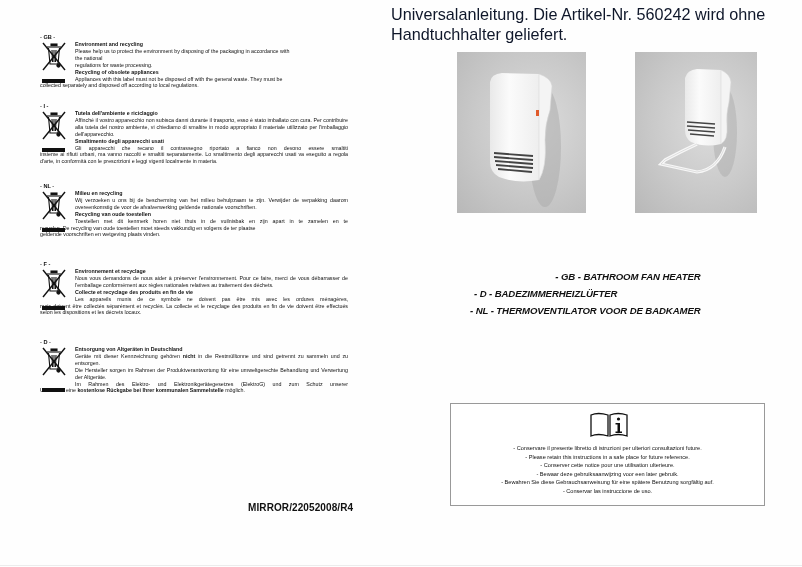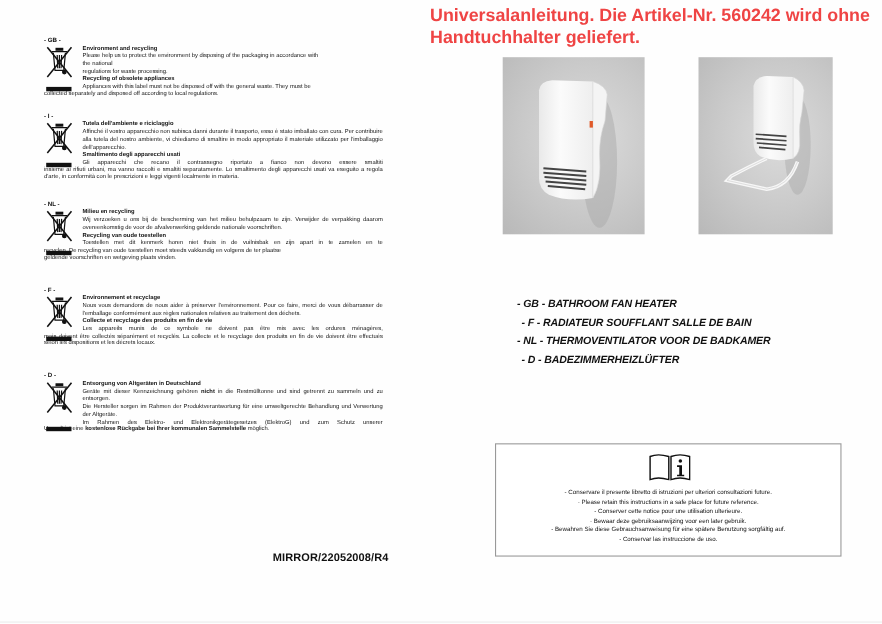--- a/index.html
+++ b/index.html
@@ -16,21 +16,21 @@
   .black-bar { position: absolute; left: 2px; width: 23px; height: 4px; background: #111; }
   .body { position: absolute; left: 35px; right: 0; top: 7px; font-size: 5.3px; line-height: 6.9px; text-align: justify; }
   .body .h { font-weight: bold; display: block; }
   .body .p { display: block; padding-left: 0; }
   .body .cont { display: block; margin-left: -35px; }
   .body b { font-weight: bold; }
 
   .doc-ref { position: absolute; left: 248px; top: 502px; font-size: 10px; font-weight: bold; letter-spacing: 0.1px; }
 
   
-  .headline { position: absolute; left: 391px; top: 5px; width: 400px; font-size: 16.2px; line-height: 19.5px; color: #ef4444; font-weight: bold; }
+  .headline { position: absolute; left: 391px; top: 5px; width: 400px; font-size: 16.2px; line-height: 19.5px; color: #0f172a; }
   .photo { position: absolute; top: 52px; height: 161px; overflow: hidden;
            background: radial-gradient(ellipse at 60% 45%, #dcdcdc 0%, #c9c9c9 55%, #b8b8b8 100%); }
   .photo-1 { left: 457px; width: 129px; }
   .photo-2 { left: 635px; width: 122px; }
   .photo svg { position: absolute; left: 0; top: 0; width: 100%; height: 100%; }
 
   .product-list { position: absolute; left: 470px; top: 268px; }
   .product-list div { font-size: 9.6px; font-weight: bold; font-style: italic; line-height: 17px; white-space: nowrap; letter-spacing: -0.1px; }
 
   .info-box { position: absolute; left: 450px; top: 403px; width: 315px; height: 103px;
@@ -228,24 +228,23 @@
         <line x1="52" y1="74" x2="80" y2="76"></line>
         <line x1="53" y1="78" x2="80" y2="80"></line>
         <line x1="55" y1="82" x2="79" y2="84"></line>
       </g>
       <path d="M62 92 Q45 100 30 108 L26 112 L62 120 Q82 118 90 95" fill="none" stroke="#f7f7f7" stroke-width="3.2"></path>
       <path d="M62 92 Q45 100 30 108 L26 112 L62 120 Q82 118 90 95" fill="none" stroke="#cfcfcf" stroke-width="0.6"></path>
     </svg>
   </div>
 
   <div class="product-list">
-    <div style="padding-left:0px;">- GB - BATHROOM FAN HEATER</div>
-    <div style="padding-left:4px;">- F - RADIATEUR SOUFFLANT SALLE DE BAIN</div>
+    <div style="padding-left:0px;text-align:right;">- GB - BATHROOM FAN HEATER</div>
+    <div style="padding-left:4px;">- D - BADEZIMMERHEIZLÜFTER</div>
     <div style="padding-left:0px;">- NL - THERMOVENTILATOR VOOR DE BADKAMER</div>
-    <div style="padding-left:4px;">- D - BADEZIMMERHEIZLÜFTER</div>
   </div>
 
   <div class="info-box">
     <svg class="book-icon" viewBox="0 0 38 26" xmlns="http://www.w3.org/2000/svg">
       <g fill="none" stroke="#111" stroke-width="1.3">
         <path d="M1 4 Q8 1 18 4 L18 25 Q8 22 1 25 Z"></path>
         <path d="M20 4 Q28 1 37 4 L37 25 Q28 22 20 25 Z"></path>
       </g>
       <circle cx="28.5" cy="8" r="1.6" fill="#111"></circle>
       <path d="M25.5 12 L30 12 L30 20.5 L32 20.5 L32 22 L25.5 22 L25.5 20.5 L27.5 20.5 L27.5 13.5 L25.5 13.5 Z" fill="#111"></path>

